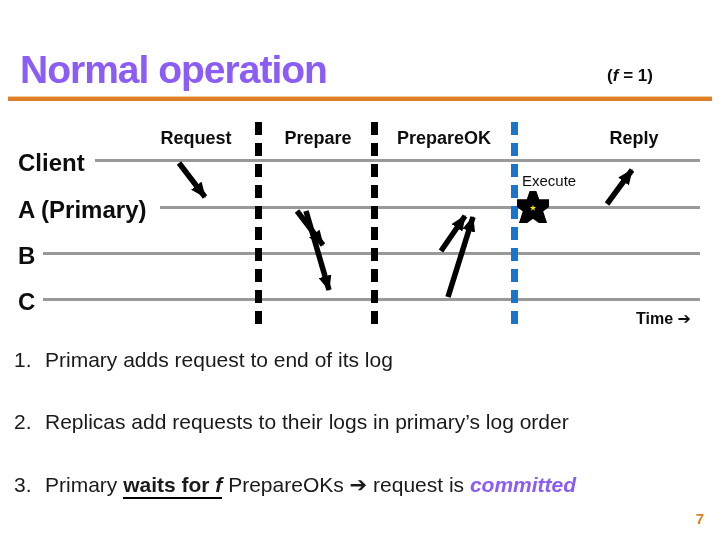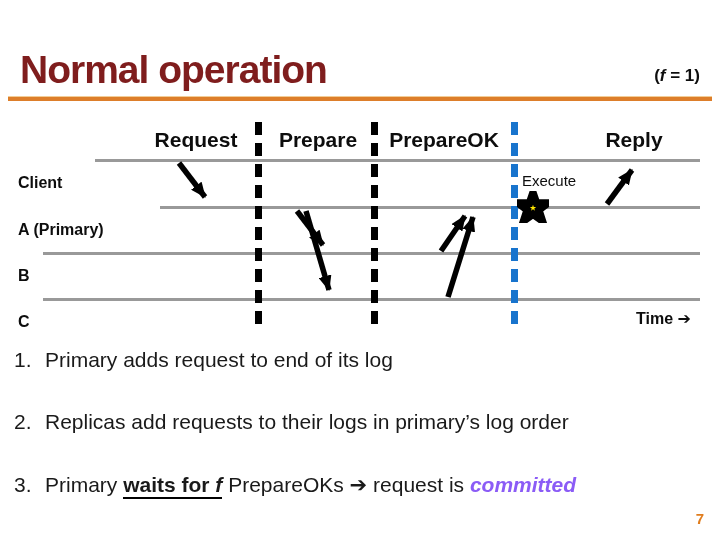--- a/index.html
+++ b/index.html
@@ -11,48 +11,48 @@
     font-family: "Liberation Sans", "DejaVu Sans", sans-serif;
     color: #0d0d0d;
     overflow: hidden;
   }
   .abs { position: absolute; }
 
   
   .slide-title {
     left: 20px; top: 48px;
     font-size: 39px; font-weight: bold; letter-spacing: -1px;
-    color: #7f1d1d; white-space: nowrap;
+    color: #8b5cf6; white-space: nowrap;
   }
   .f-annotation {
     left: 560px; top: 66px; width: 140px;
-    text-align: right; font-size: 17px; font-weight: bold; white-space: nowrap;
+    text-align: center; font-size: 17px; font-weight: bold; white-space: nowrap;
   }
   .f-annotation .it { font-style: italic; }
   .title-rule {
     left: 8px; top: 96px; width: 704px; height: 5px;
     background: #DD7E2A; border-top: 1px solid #F2CD97;
   }
 
   
-  .phase { top: 128px; font-size: 21px; font-weight: bold; text-align: center; white-space: nowrap; }
+  .phase { top: 128px; font-size: 18px; font-weight: bold; text-align: center; white-space: nowrap; }
   .phase.request   { left: 146px; width: 100px; }
   .phase.prepare   { left: 268px; width: 100px; }
   .phase.prepareok { left: 384px; width: 120px; }
   .phase.reply     { left: 584px; width: 100px; text-align: center; }
 
   
   .tline { height: 3px; background: #999999; }
   .tline.client { left: 95px;  top: 159px; width: 605px; }
   .tline.a      { left: 160px; top: 206px; width: 540px; }
   .tline.b      { left: 43px;  top: 252px; width: 657px; }
   .tline.c      { left: 43px;  top: 298px; width: 657px; }
 
   
-  .rowlabel { left: 18px; font-size: 16px; font-weight: bold; white-space: nowrap; margin-top: 25px; }
+  .rowlabel { left: 18px; font-size: 24px; font-weight: bold; white-space: nowrap; }
   .rowlabel.client { top: 149px; }
   .rowlabel.a      { top: 196px; }
   .rowlabel.b      { top: 242px; }
   .rowlabel.c      { top: 288px; }
 
   
   .vdash {
     top: 122px; height: 210px; width: 7px;
     background: repeating-linear-gradient(to bottom, #000 0, #000 13px, transparent 13px, transparent 21px);
   }

